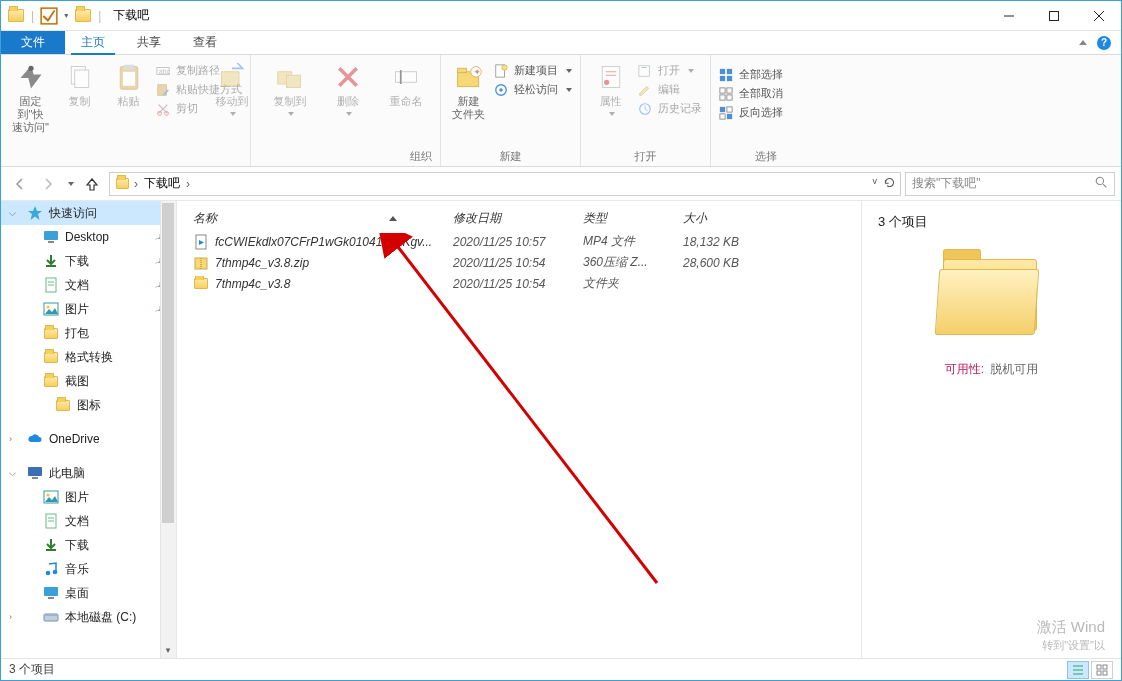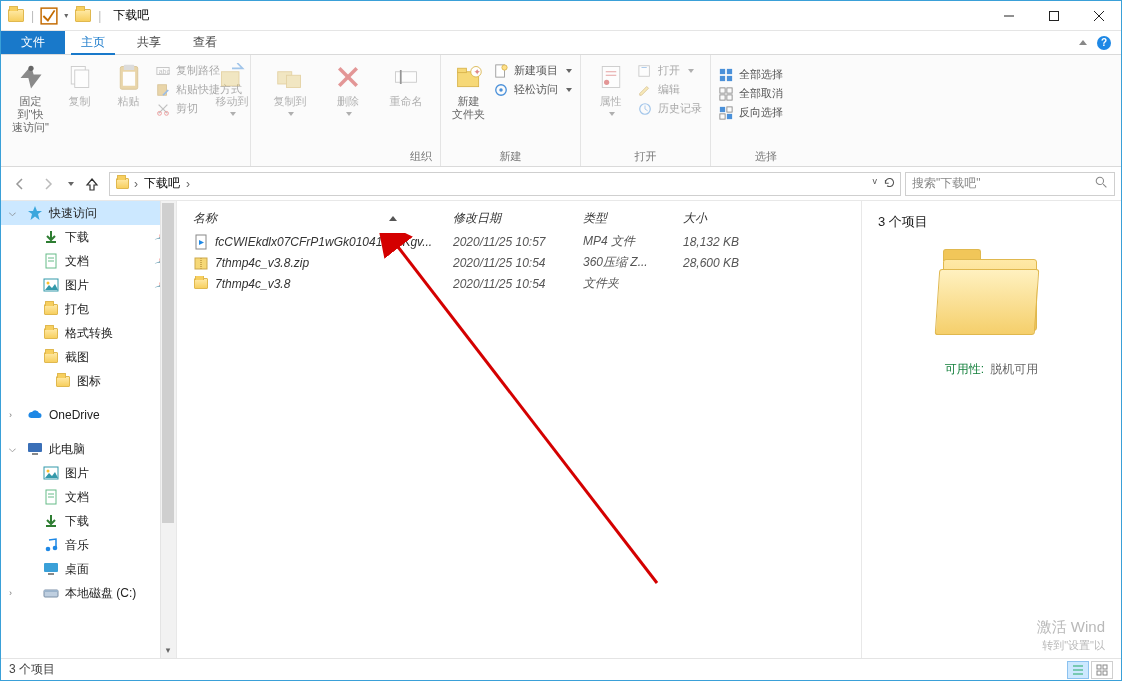--- a/index.html
+++ b/index.html
@@ -89,21 +89,21 @@
 .ann-arrow { position:absolute; pointer-events:none; }
 
 
 .details { width: 260px; border-left:1px solid #e8e8e8; padding: 12px 16px; color:#333; font-size:13px; }
 .details .hcount { color:#222; margin-bottom: 20px; }
 .big-folder { width:110px;height:90px;margin:16px auto 20px;position:relative; }
 .bf-back { position:absolute; left:6px; top:8px; width:94px; height:72px; background:linear-gradient(#ffe9a6,#f1c659); border:1px solid #e0b84e; border-radius:3px; }
 .bf-tab { position:absolute; left:6px; top:-2px; width:38px; height:12px; background:#f1c659; border:1px solid #e0b84e; border-bottom:none; border-radius:3px 3px 0 0; }
 .bf-front { position:absolute; left:0; top:18px; width:100px; height:66px; background:linear-gradient(#fff1c0,#f5cf6b); border:1px solid #e0b84e; border-radius:3px; transform: skewX(-4deg); }
 .details .kv { display:flex; gap:6px; color:#666; font-size:12px; justify-content:center; }
-.details .kv .k { color:#15803d; }
+.details .kv .k { color:#be185d; }
 
 
 .statusbar { height:22px; border-top:1px solid #e4e4e4; display:flex; align-items:center; padding:0 8px; font-size:12px; color:#444; }
 .statusbar .view-toggles { margin-left:auto; display:flex; gap:2px; }
 .vt { width:22px;height:18px;border:1px solid #cfcfcf;display:flex;align-items:center;justify-content:center;background:#fff; }
 .vt.active { background:#cce8ff; border-color:#8cc2ef; }
 
 
 .wm { position:absolute; right:16px; bottom:26px; color:#b9b9b9; font-size:15px; text-align:right; line-height:18px; pointer-events:none; }
 </style>
@@ -410,20 +410,30 @@
     <div class="side-item active header">
       <span class="expand">⌵</span>
       <span class="side-ico">
           <svg viewBox="0 0 16 16" width="16" height="16">
             <path d="M8 1 L10 6 L15 6 L11 9 L12.5 15 L8 11.5 L3.5 15 L5 9 L1 6 L6 6 Z" fill="#3ba7dd"></path>
           </svg>
         </span>
       <span>快速访问</span>
     </div>
     <div id="quick-items">
+        <div class="side-item" style="padding-left: 42px;">
+          <span class="side-ico">
+            <svg viewBox="0 0 16 16" width="16" height="16">
+              <rect x="1" y="2" width="14" height="9" rx="1" fill="#3aa0d8"></rect>
+              <rect x="5" y="12" width="6" height="2" fill="#888"></rect>
+            </svg>
+          </span>
+          <span>Desktop</span>
+          <span class="pin">📌</span>
+        </div>
         <div class="side-item" style="padding-left: 42px;">
           <span class="side-ico">
             <svg viewBox="0 0 16 16" width="16" height="16">
               <path d="M8 2 L8 10 M4 7 L8 11 L12 7" stroke="#2e7d32" stroke-width="2" fill="none"></path>
               <line x1="3" y1="13" x2="13" y2="13" stroke="#2e7d32" stroke-width="2"></line>
             </svg>
           </span>
           <span>下载</span>
           <span class="pin">📌</span>
         </div>

